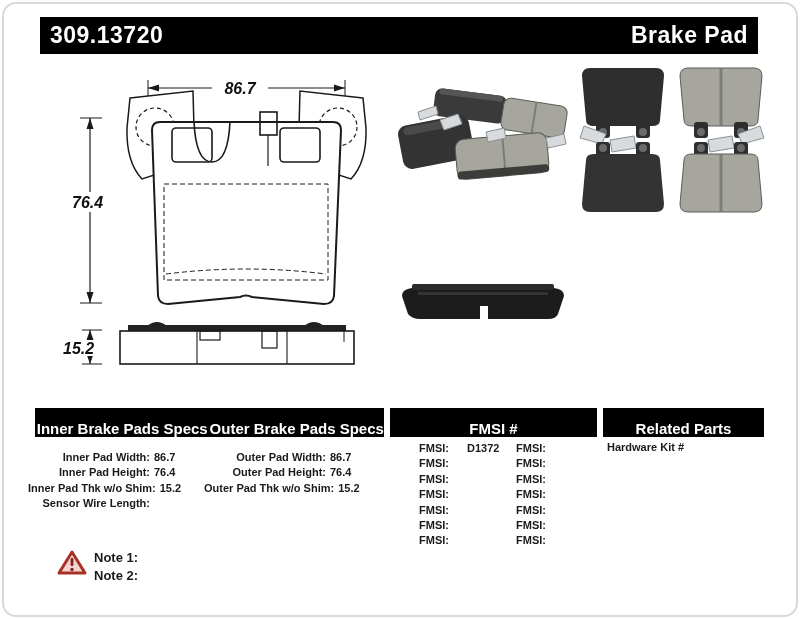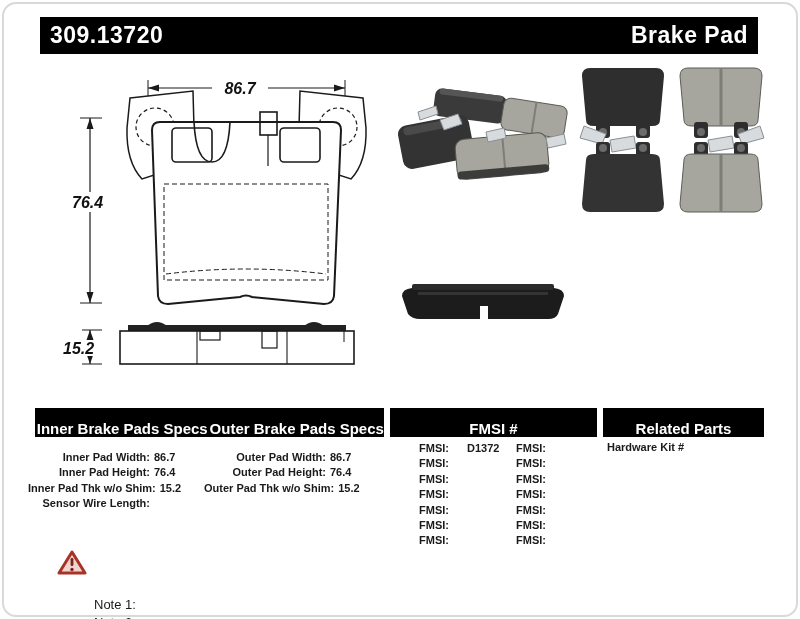--- a/index.html
+++ b/index.html
@@ -30,21 +30,21 @@
   .speccol{position:absolute;top:441px;display:flex;flex-direction:column;margin-top:9px;}
   .specrow{display:flex;line-height:15.4px;font-size:11px;font-weight:bold;}
   .specrow .lbl{flex:1;text-align:right;white-space:nowrap;}
   .specrow .val{width:36px;text-align:left;margin-left:4px;white-space:nowrap;}
   .fmsicol{position:absolute;top:441px;display:flex;flex-direction:column;}
   .fmsirow{display:flex;line-height:15.4px;font-size:11px;font-weight:bold;}
   .fmsirow .lbl{white-space:nowrap;margin-left:26px;}
   .fmsirow .val{margin-left:18px;white-space:nowrap;}
   .relcol{position:absolute;left:607px;top:441px;font-size:11px;font-weight:bold;}
   
-  .note-label{position:absolute;left:94px;font-size:13px;font-weight:normal;margin-top:47px;}
+  .note-label{position:absolute;left:94px;font-size:13px;font-weight:bold;}
 </style>
 </head>
 <body>
 
 <div id="page">
   <div class="page-border"></div>
 
   <svg width="0" height="0" style="position:absolute">
     <defs>
       <pattern id="wm" width="86" height="34" patternUnits="userSpaceOnUse" patternTransform="rotate(-26)">

